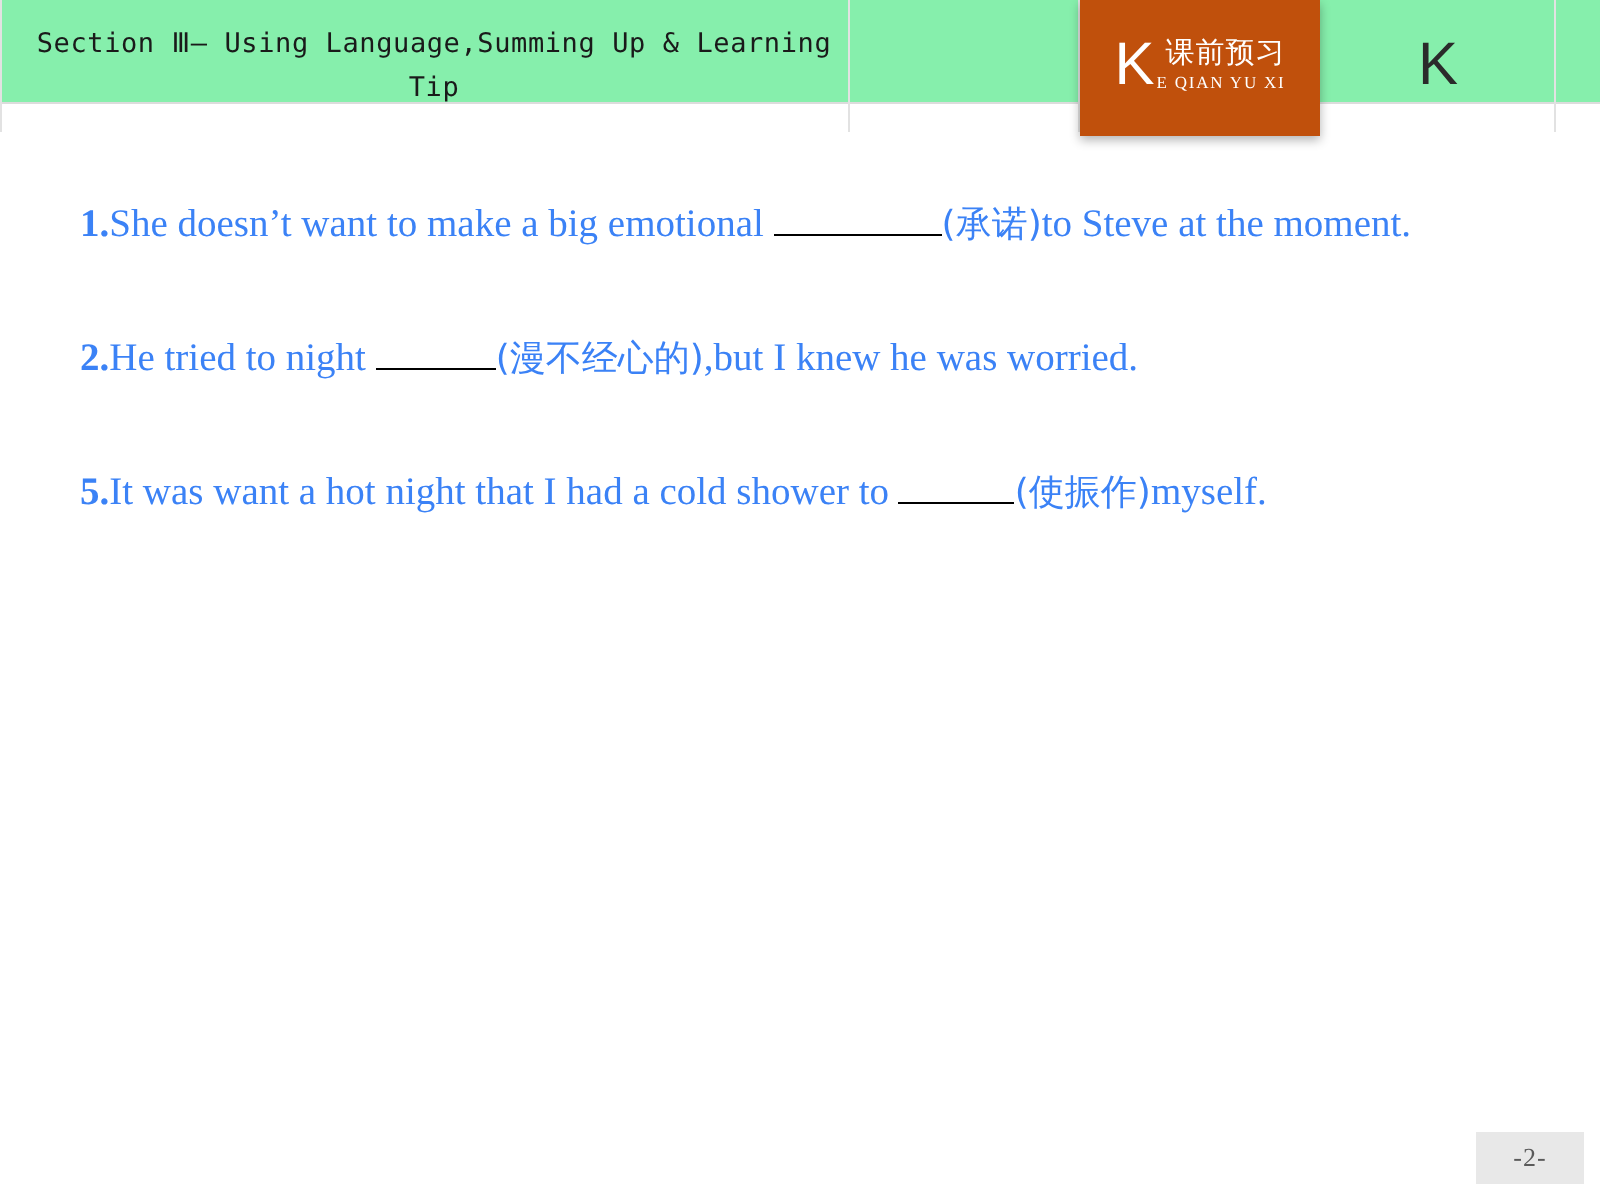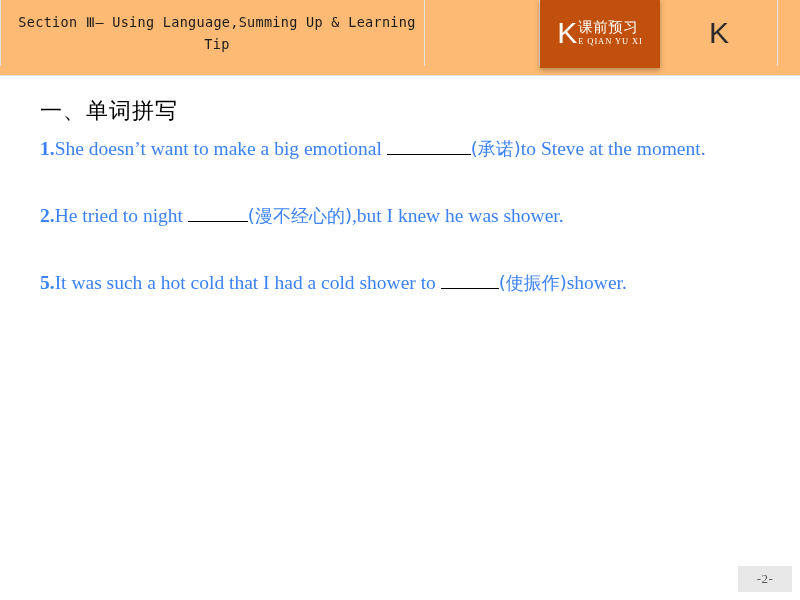--- a/index.html
+++ b/index.html
@@ -14,22 +14,22 @@
     overflow: hidden;
     position: relative;
   }
 
   
   .header {
     position: absolute;
     left: 0;
     top: 0;
     width: 800px;
-    height: 76px;
-    background: #fdba74;
+    height: 52px;
+    background: #86efac;
     border-bottom: 1px solid #dcdcdc;
     box-sizing: border-box;
   }
   .header-cells {
     position: absolute;
     left: 0;
     top: 0;
     width: 800px;
     height: 66px;
     display: flex;
@@ -97,20 +97,21 @@
     font-family: "Liberation Sans", sans-serif;
     font-size: 30px;
     font-weight: 400;
     line-height: 30px;
   }
   .tab-texts {
     display: flex;
     flex-direction: column;
     margin-left: 1px;
     padding-top: 1px;
+    text-align: right;
   }
   .tab-cn {
     font-family: "DejaVu Sans", sans-serif;
     font-size: 14.5px;
     line-height: 16px;
     letter-spacing: 0.5px;
     white-space: nowrap;
   }
   .tab-py {
     font-family: Liberation Serif, serif;
@@ -213,22 +214,21 @@
   </div>
 </div>
 
 <div class="tab tab-inactive">
   <div class="tab-inner">
     <span class="tab-k">K</span>
   </div>
 </div>
 
 <div class="content">
-  <h1 class="cn-heading">一、单词拼写</h1>
 
   <ul class="qlist" id="question-list">
       <li class="q"><span class="num">1.</span><span>She doesn’t want to make a big emotional </span><span class="blank" style="width: 84px;"></span><span class="cn-inline">(承诺)</span><span>to Steve at the moment.</span></li>
-      <li class="q"><span class="num">2.</span><span>He tried to night </span><span class="blank" style="width: 60px;"></span><span class="cn-inline">(漫不经心的)</span><span>,but I knew he was shower.</span></li>
-      <li class="q"><span class="num">5.</span><span>It was such a hot cold that I had a cold shower to </span><span class="blank" style="width: 58px;"></span><span class="cn-inline">(使振作)</span><span>shower.</span></li>
+      <li class="q"><span class="num">2.</span><span>He tried to night </span><span class="blank" style="width: 60px;"></span><span class="cn-inline">(漫不经心的)</span><span>,but I knew he was worried.</span></li>
+      <li class="q"><span class="num">5.</span><span>It was want a hot night that I had a cold shower to </span><span class="blank" style="width: 58px;"></span><span class="cn-inline">(使振作)</span><span>myself.</span></li>
     </ul>
 </div>
 
 <div class="page-num">-2-</div>
 
 </body></html>

